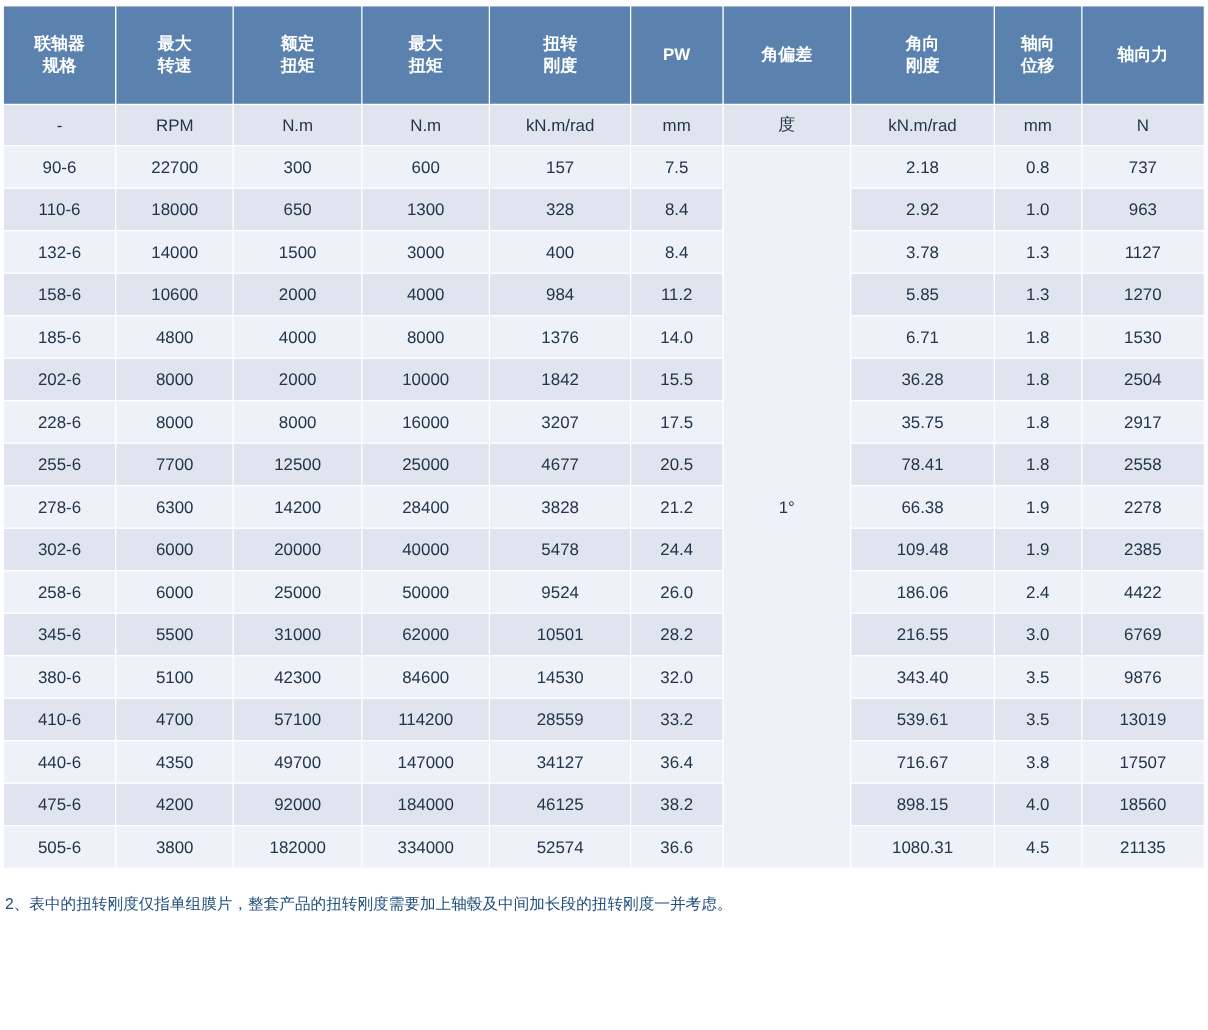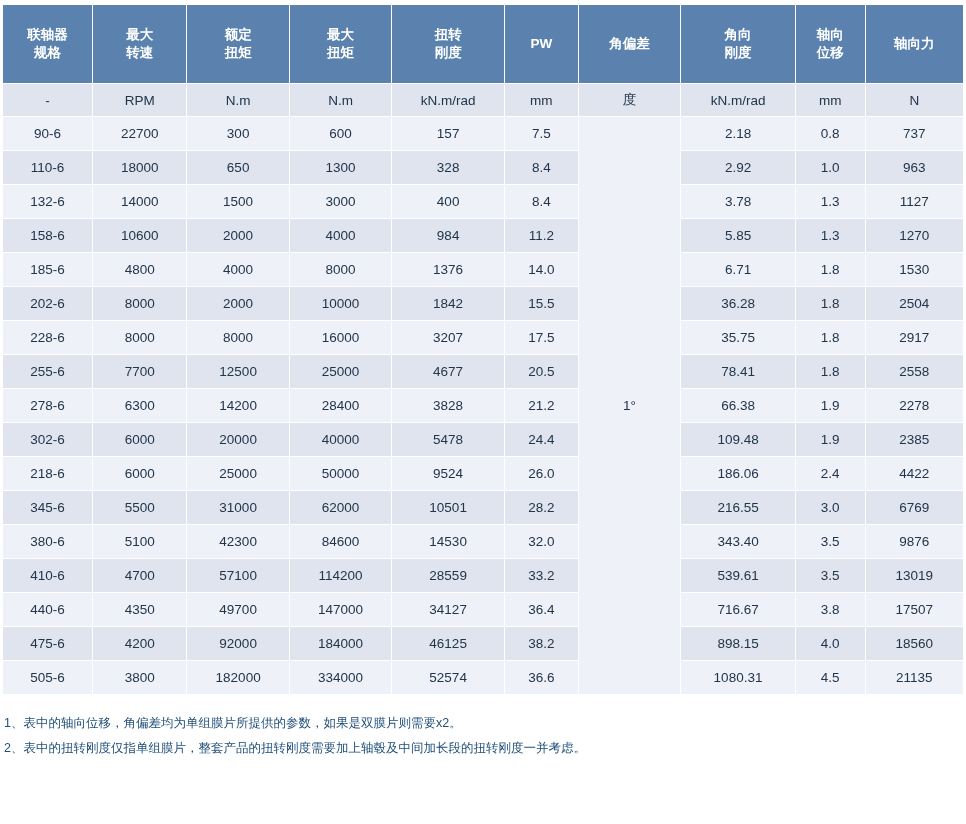--- a/index.html
+++ b/index.html
@@ -229,21 +229,21 @@
           <td>6000</td>
           <td>20000</td>
           <td>40000</td>
           <td>5478</td>
           <td>24.4</td>
           <td>109.48</td>
           <td>1.9</td>
           <td>2385</td>
         </tr>
         <tr class="data odd">
-          <td>218-6</td>
+          <td>258-6</td>
           <td>6000</td>
           <td>25000</td>
           <td>50000</td>
           <td>9524</td>
           <td>26.0</td>
           <td>186.06</td>
           <td>2.4</td>
           <td>4422</td>
         </tr>
         <tr class="data even">
@@ -309,16 +309,15 @@
           <td>52574</td>
           <td>36.6</td>
           <td>1080.31</td>
           <td>4.5</td>
           <td>21135</td>
         </tr>
       </tbody>
   </table>
 
   <div class="notes">
-    <div>1、表中的轴向位移，角偏差均为单组膜片所提供的参数，如果是双膜片则需要x2。</div>
     <div>2、表中的扭转刚度仅指单组膜片，整套产品的扭转刚度需要加上轴毂及中间加长段的扭转刚度一并考虑。</div>
   </div>
 </div>
 
 </body></html>

